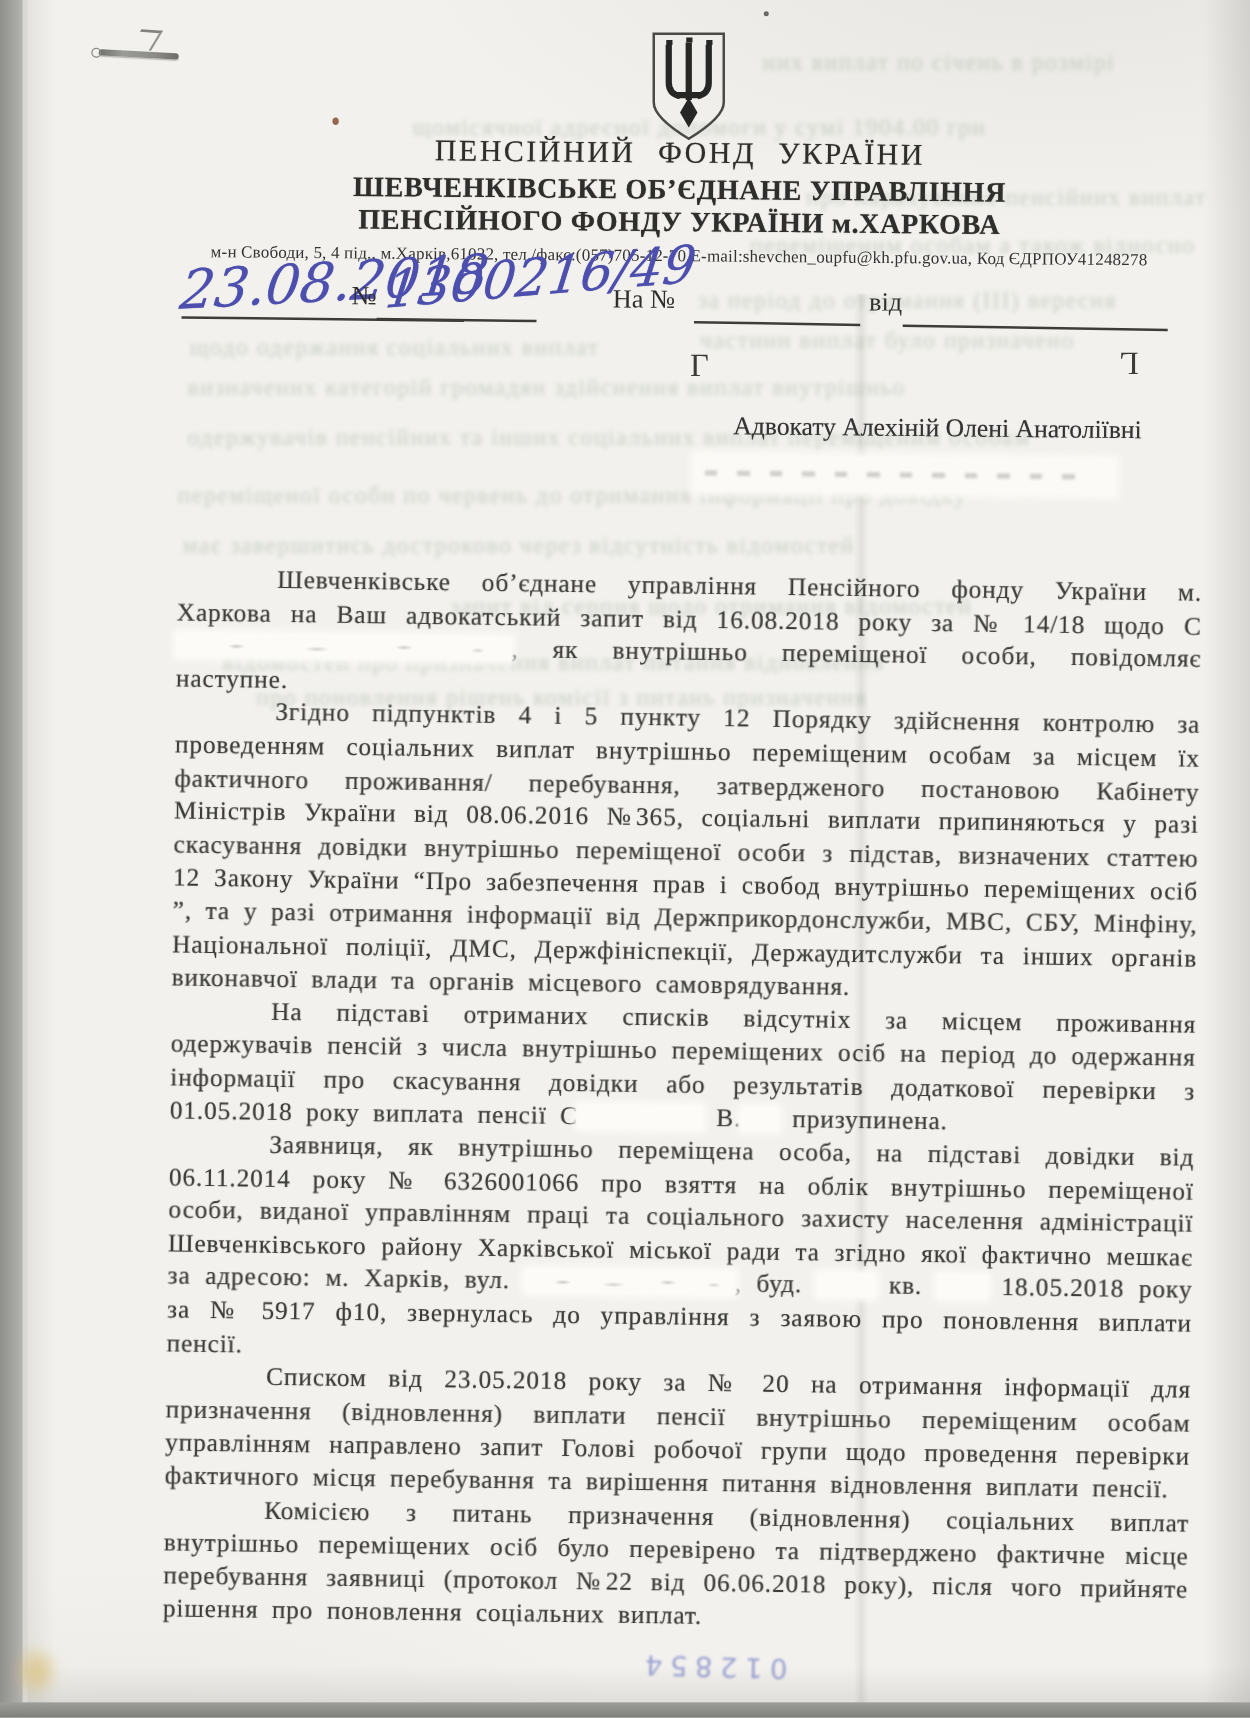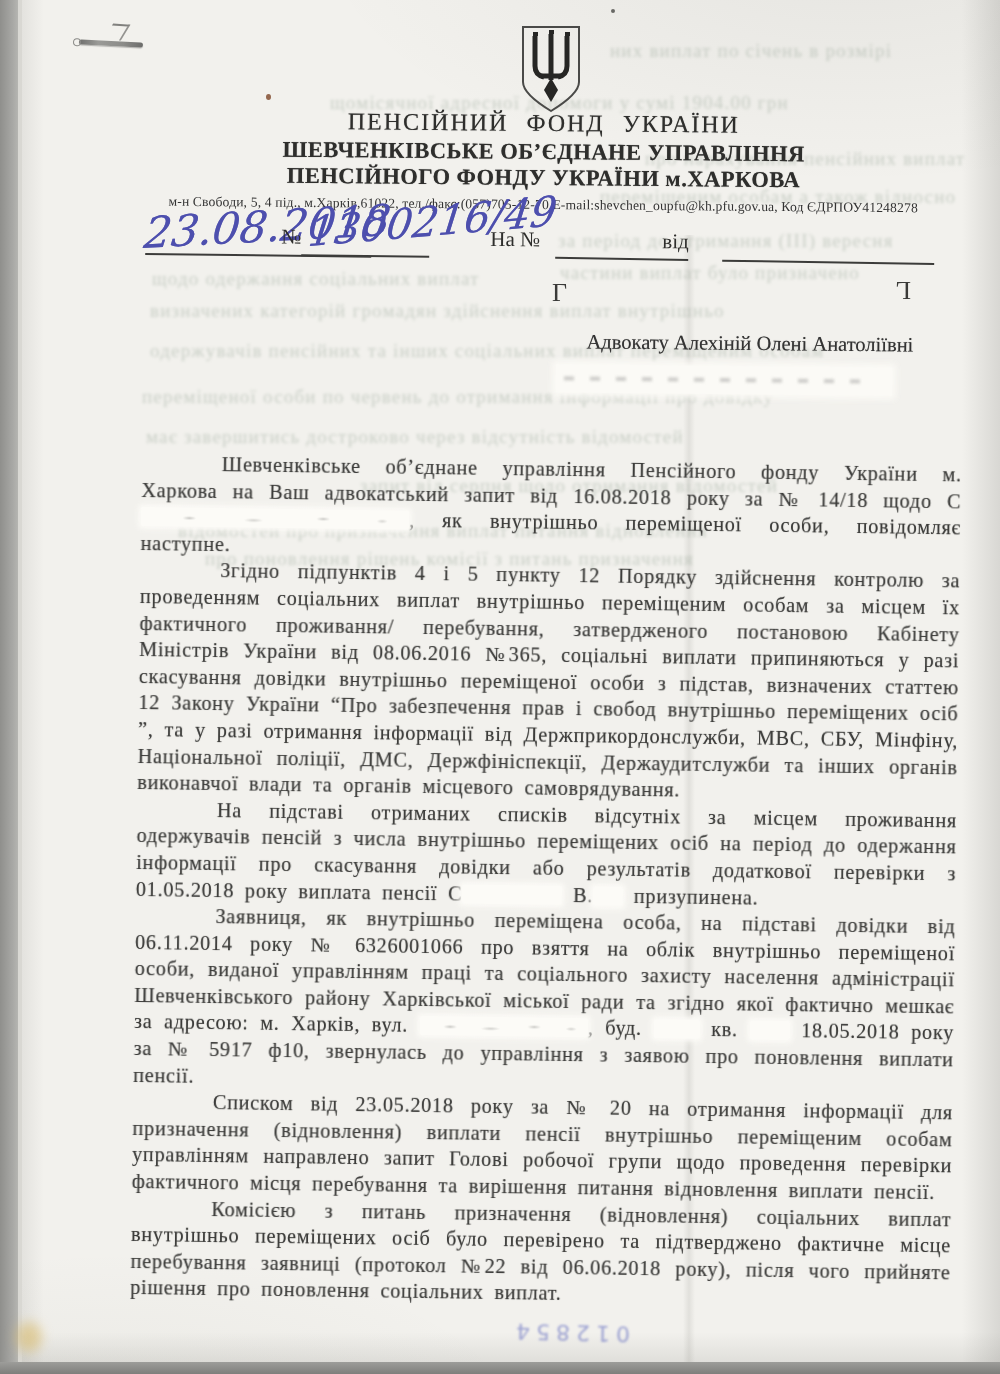--- a/index.html
+++ b/index.html
@@ -55,21 +55,21 @@
   .refrow{position:absolute;left:0;top:0;width:1000px;transform:rotate(.4deg);}
   .hw{font-style:italic;color:#4d4fae;font-family:"DejaVu Serif",serif;
       text-shadow:0 0 .6px rgba(77,79,174,.7);white-space:nowrap;}
   .hw-date{position:absolute;left:146px;top:203px;font-size:43px;
       transform:rotate(-3.4deg) skewX(-10deg);}
   .hw-num{position:absolute;left:310px;top:198px;font-size:41px;
       transform:rotate(-5.2deg) skewX(-12deg);}
   .lbl{position:absolute;font-size:21px;color:#2f2f2d;}
   .lbl-no{left:283px;top:226px;}
   .lbl-nano{left:492px;top:227px;}
-  .lbl-vid{left:664px;top:228px;text-align:center;}
+  .lbl-vid{left:697px;top:228px;text-align:center;}
   .uline{position:absolute;height:2px;background:#3c3c3a;}
   .ul1{left:147px;top:256px;width:226px;transform:rotate(.3deg);}
   .ul2{left:303px;top:256px;width:128px;transform:rotate(.3deg);}
   .ul3{left:557px;top:257px;width:133px;transform:rotate(.5deg);}
   .ul4{left:724px;top:259px;width:212px;transform:rotate(.5deg);}
   
   .cornermark{position:absolute;font-size:26px;color:#3a3a38;font-family:"Liberation Serif",serif;}
   .cm-l{left:552px;top:278px;}
   .cm-r{left:896px;top:276px;transform:scaleX(-1);}
   .addressee{position:absolute;left:540px;top:332px;width:420px;text-align:center;

